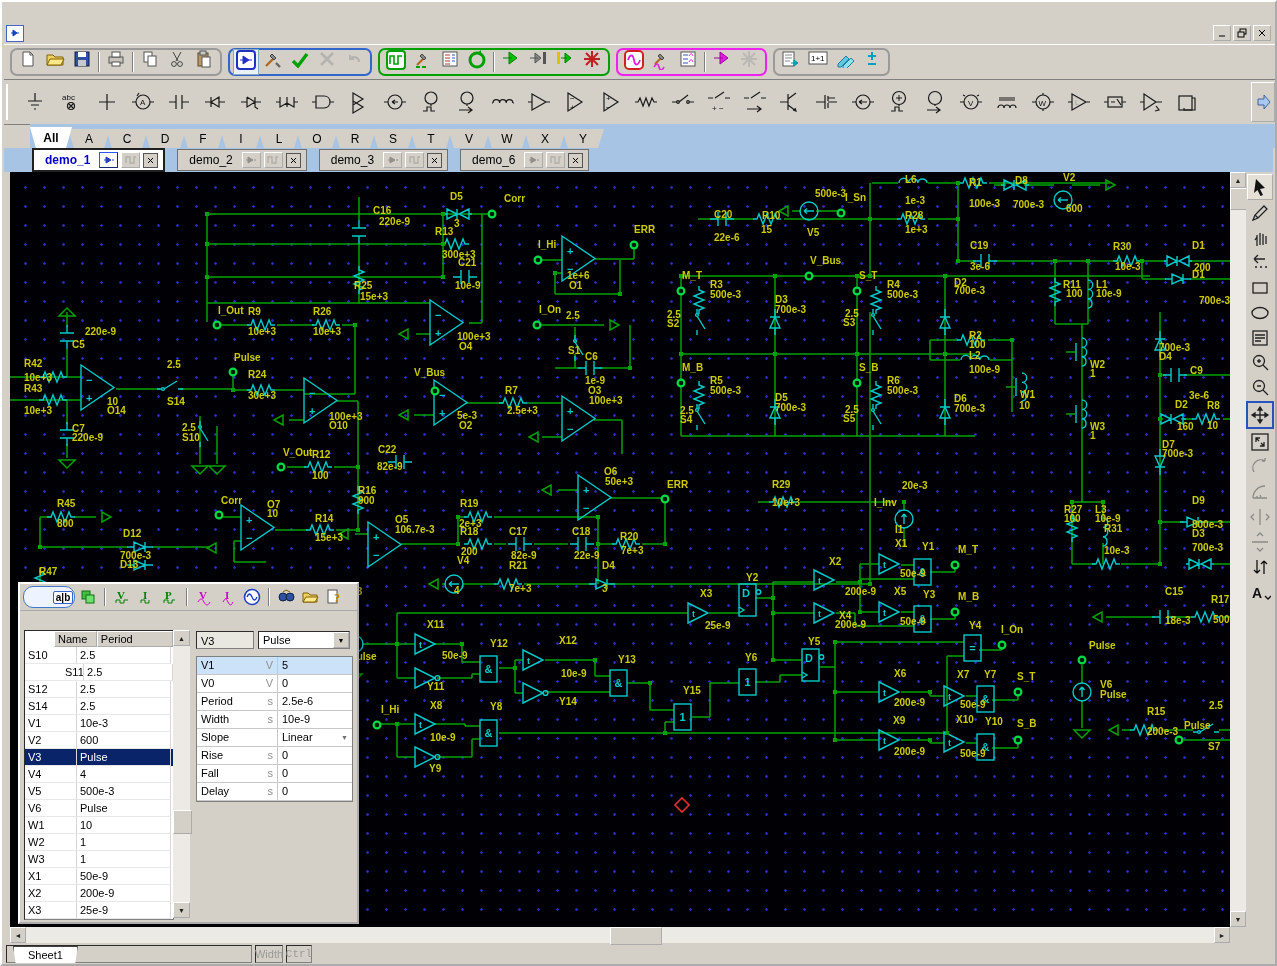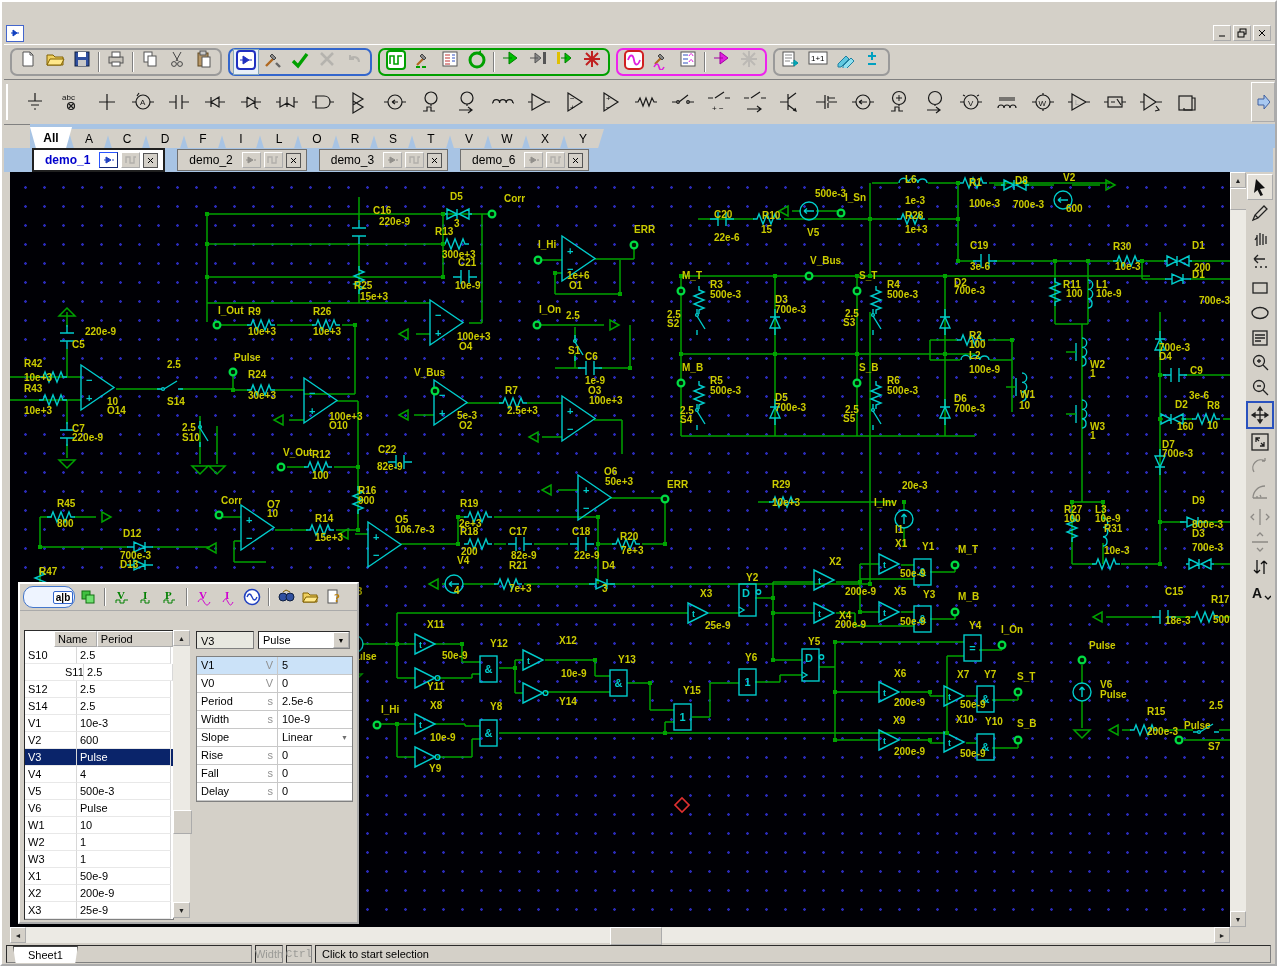--- a/index.html
+++ b/index.html
@@ -1758,16 +1758,15 @@
   </div>
 
   <div id="statusbar" class="abs">
     <span class="stat-seg" id="sheetarea">
       <span id="sheettab">
           <span>Sheet1</span>
         </span>
     </span>
     <span class="stat-seg dim" style="width:28px;justify-content:center;">Width</span>
     <span class="stat-seg dim" style="width:26px;justify-content:center;font-family:Liberation Mono, monospace;">Ctrl</span>
-    <span class="stat-seg" style="flex:1;">Click to start selection</span>
   </div>
 
 </div>
 
 </body></html>

